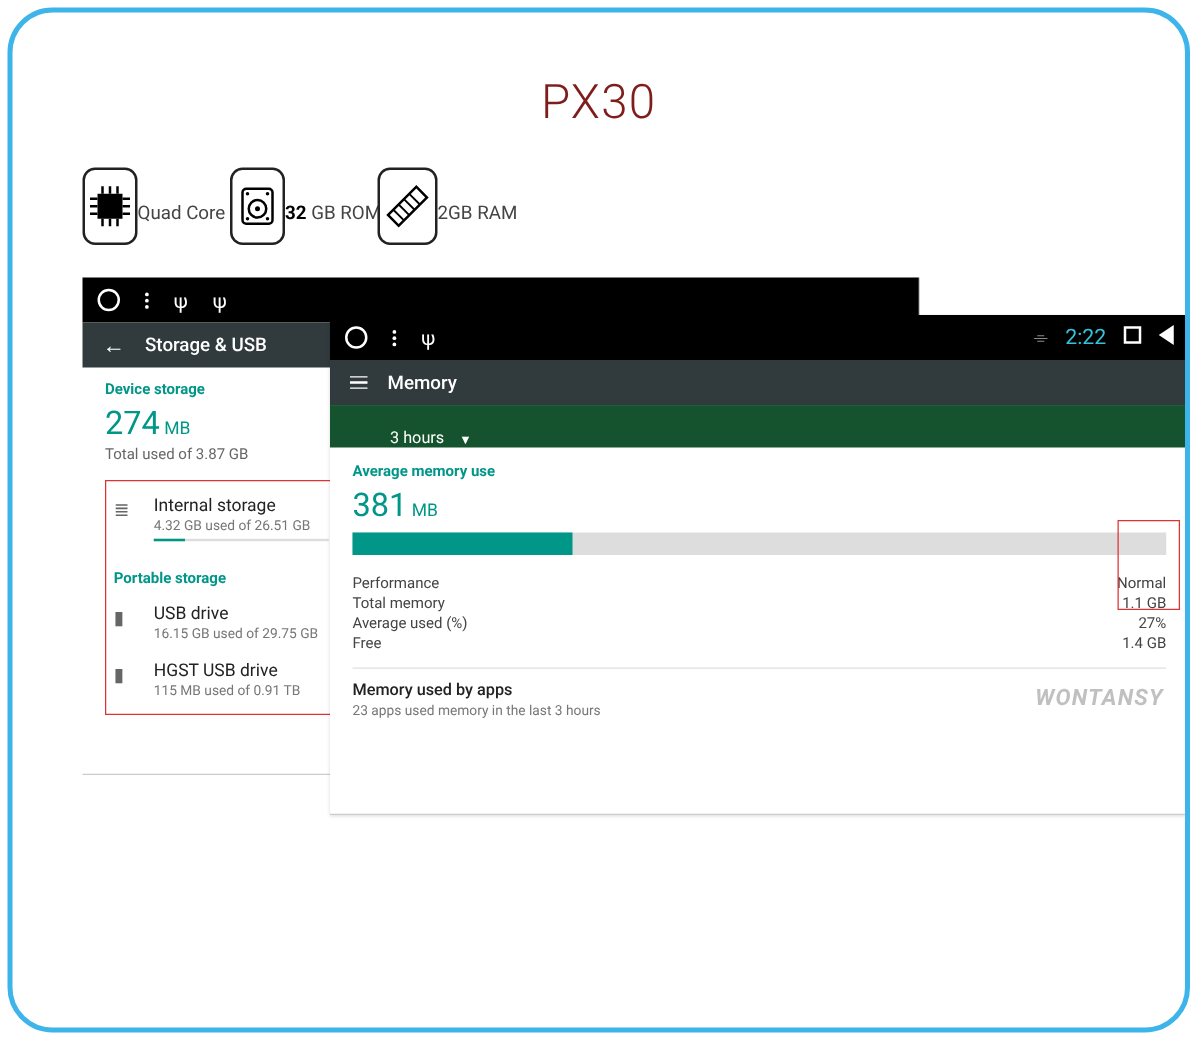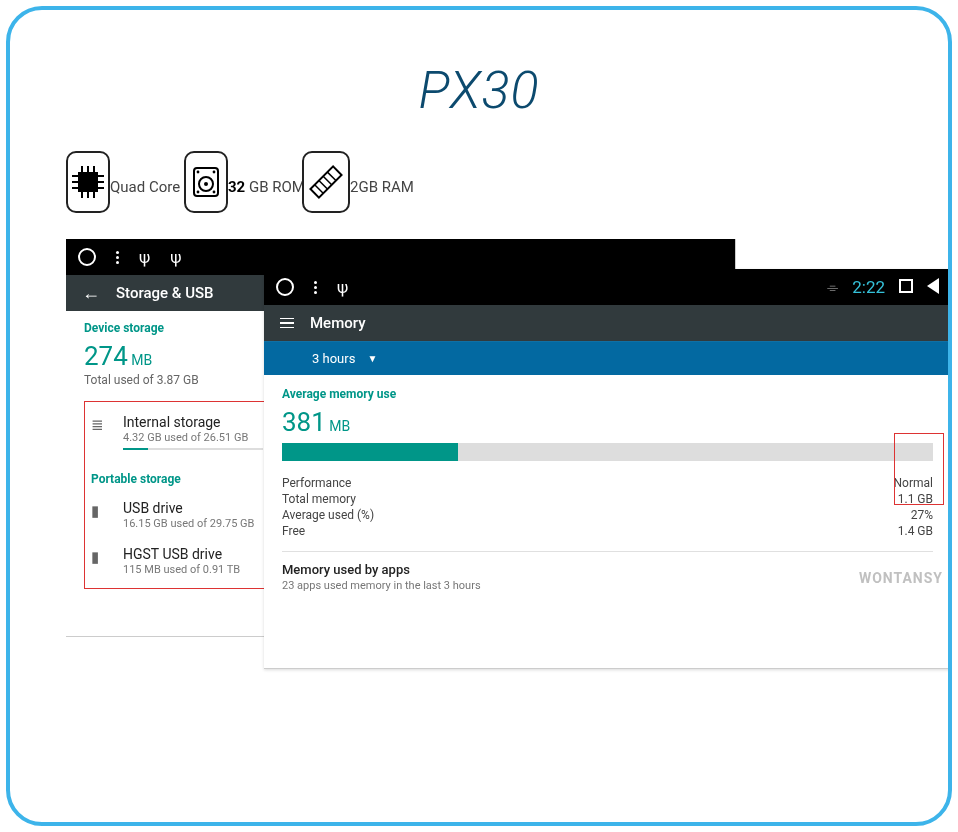--- a/index.html
+++ b/index.html
@@ -1,21 +1,21 @@
 <!DOCTYPE html>
 <html><head>
 <meta charset="utf-8">
 <style>
 * { margin: 0; padding: 0; box-sizing: border-box; font-family: -apple-system, BlinkMacSystemFont, "Segoe UI", Roboto, Arial, sans-serif; }
 body { background: #fff; width: 958px; height: 832px; overflow: hidden; }
 
 .frame { position: absolute; top: 6px; left: 6px; width: 946px; height: 820px; border: 4px solid #3db4ea; border-radius: 36px; background: #fff; overflow: hidden; }
 
 .header { text-align: center; padding-top: 50px; }
-.header h1 { font-size: 52px; font-weight: 300; color: #0c4a6e; letter-spacing: 1px; font-style: italic; }
+.header h1 { font-size: 38px; font-weight: 300; color: #7f1d1d; letter-spacing: 1px; }
 .header .sub { font-size: 22px; font-weight: 300; color: #333; margin-top: 4px; }
 
 .specs { display: flex; gap: 26px; padding: 30px 0 0 56px; }
 .spec { display: flex; flex-direction: row; align-items: center; width: 92px; }
 .spec .icon-box { width: 62px; height: 62px; border: 2px solid #222; border-radius: 10px; display: flex; align-items: center; justify-content: center; }
 .spec .label { font-size: 15px; color: #444; margin-top: 10px; white-space: nowrap; text-align: center; }
 .spec .label b { color: #000; font-weight: 700; }
 
 .screenshots { position: relative; margin-top: 26px; height: 430px; }
 
@@ -23,21 +23,21 @@
 
 .shot-left { left: 56px; top: 0; width: 670px; height: 398px; }
 .shot-right { left: 254px; top: 30px; width: 688px; height: 400px; box-shadow: 0 1px 3px rgba(0,0,0,.15); }
 
 .statusbar { background: #000; height: 36px; display: flex; align-items: center; padding: 0 12px; color: #fff; font-size: 14px; gap: 20px; }
 .statusbar .right { margin-left: auto; display: flex; align-items: center; gap: 14px; color: #35c1d9; }
 .statusbar .right .nav-ic { color: #fff; }
 
 .appbar { background: #313a3d; height: 36px; display: flex; align-items: center; padding: 0 16px; color: #fff; font-size: 15px; gap: 16px; }
 
-.timebar { background: #0369a1; height: 34px; display: flex; align-items: center; padding: 0 16px 0 48px; color: #fff; font-size: 13px; gap: 12px; border-top: 1px solid rgba(255,255,255,.05); }
+.timebar { background: #14532d; height: 34px; display: flex; align-items: flex-end; padding: 0 16px 0 48px; color: #fff; font-size: 13px; gap: 12px; border-top: 1px solid rgba(255,255,255,.05); }
 .timebar .caret { font-size: 10px; }
 
 .content-left { padding: 10px 18px 0 18px; }
 .section-title { color: #009688; font-size: 12px; font-weight: 700; margin-bottom: 6px; }
 .big-num { font-size: 26px; color: #009688; font-weight: 400; }
 .big-num .unit { font-size: 14px; text-align: right; }
 .subtext { font-size: 12px; color: #666; margin-top: 2px; margin-bottom: 14px; }
 
 .list-item { display: flex; gap: 14px; padding: 8px 0; }
 .list-item .ic { width: 18px; color: #666; font-size: 15px; padding-top: 2px; }
@@ -52,21 +52,21 @@
 .section-title.pt { margin-top: 14px; }
 
 .content-right { padding: 12px 18px 0 18px; position: relative; }
 .mem-bar { height: 18px; background: #ddd; margin-top: 6px; margin-bottom: 14px; }
 .mem-bar .fill { height: 100%; background: #009688; }
 
 .stats-row { display: flex; justify-content: space-between; font-size: 12px; color: #444; padding: 1px 0; }
 .stats-group { margin-bottom: 12px; }
 .divider { height: 1px; background: #e0e0e0; margin: 10px 0; }
 
-.footer-brand { position: absolute; bottom: 6px; right: 8px; font-size: 14px; color: #c0c0c0; font-weight: 700; letter-spacing: 1px; }
+.footer-brand { position: absolute; bottom: 6px; right: 20px; font-size: 18px; font-style: italic; color: #c0c0c0; font-weight: 700; letter-spacing: 1px; }
 
 .ic-circle { width: 18px; height: 18px; border: 2px solid #fff; border-radius: 50%; }
 .ic-dots { display: flex; flex-direction: column; gap: 2px; }
 .ic-dots span { width: 3px; height: 3px; background: #fff; border-radius: 50%; display: block; }
 .ic-usb { font-size: 16px; }
 .ic-back-arrow { font-size: 18px; }
 .ic-menu { display: flex; flex-direction: column; gap: 3px; }
 .ic-menu span { width: 14px; height: 1.5px; background: #fff; display: block; }
 .ic-square { width: 14px; height: 14px; border: 2px solid #fff; }
 .ic-tri { width: 0; height: 0; border-top: 8px solid transparent; border-bottom: 8px solid transparent; border-right: 12px solid #fff; }

